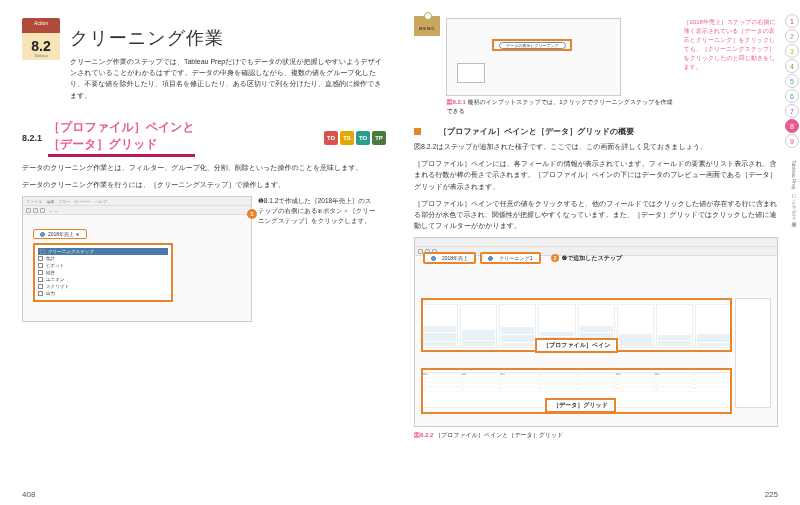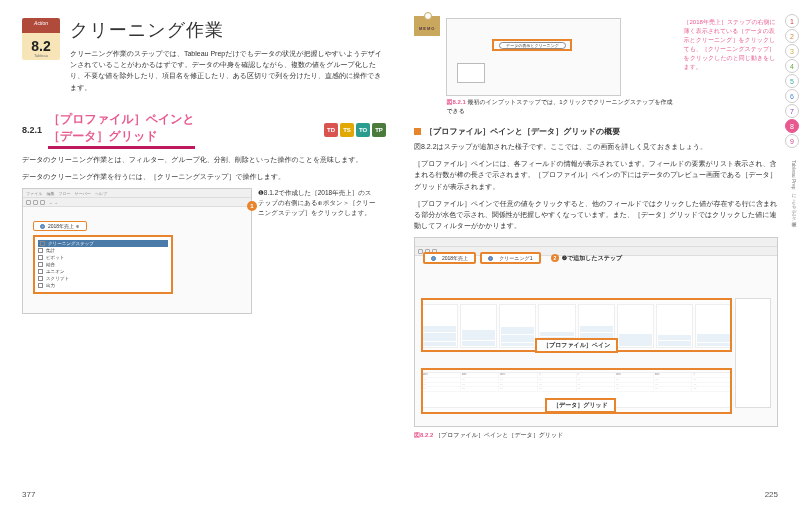--- a/index.html
+++ b/index.html
@@ -9,35 +9,35 @@
   .page-left { padding-right: 14px; }
   .page-right { padding-left: 14px; }
 
   
   .section-head { display: flex; gap: 10px; align-items: flex-start; margin-bottom: 10px; }
   .section-icon { width: 38px; height: 42px; background: linear-gradient(#b04a3a 0 35%, #f7e5b8 35% 100%); border-radius: 2px; text-align: center; padding-top: 2px; position: relative; }
   .section-icon .num { font-size: 14px; font-weight: bold; color: #222; margin-top: 12px; }
   .section-icon .top { font-size: 5px; color: #fff; font-style: italic; }
   .section-icon .bot { font-size: 4px; color: #777; position: absolute; bottom: 2px; width: 100%; text-align: center; }
   .section-body { flex: 1; }
-  .section-title { font-size: 18px; font-weight: 400; margin-bottom: 6px; letter-spacing: 1px; }
+  .section-title { font-size: 18px; font-weight: 400; margin-bottom: 6px; letter-spacing: 1px; margin-top: 8px; }
   .section-lead { font-size: 7px; line-height: 1.6; }
 
   
   .subsection { margin-top: 18px; }
   .sub-head { display: flex; align-items: center; gap: 6px; margin-bottom: 5px; }
   .sub-num { font-size: 9px; font-weight: bold; }
   .sub-title { font-size: 12px; font-weight: bold; color: #e85a8f; border-bottom: 3px solid #be185d; flex: 0 0 auto; padding-bottom: 1px; }
   .badges { display: flex; gap: 2px; margin-left: auto; }
   .badge { width: 14px; height: 14px; border-radius: 2px; font-size: 6px; color: #fff; display: flex; align-items: center; justify-content: center; font-weight: bold; }
   .b1 { background: #d9534f; } .b2 { background: #e0a800; } .b3 { background: #2a9d8f; } .b4 { background: #4a7a3c; }
   .sub-text { font-size: 7px; line-height: 1.6; margin-bottom: 6px; }
 
   
-  .h-orange { display: flex; align-items: center; gap: 4px; font-size: 8px; font-weight: bold; margin: 6px 0 4px; }
+  .h-orange { display: flex; align-items: center; gap: 18px; font-size: 8px; font-weight: bold; margin: 6px 0 4px; }
   .h-orange .sq { width: 7px; height: 7px; background: #e7842c; }
 
   
   .shot { border: 1px solid #ccc; background: #fafafa; position: relative; margin-bottom: 4px; }
   .shot .toolbar { height: 9px; background: #f0f0f0; border-bottom: 1px solid #ddd; display: flex; gap: 4px; align-items: center; padding-left: 3px; font-size: 4px; color: #888; }
   .shot .topdots { display:flex; gap:2px; }
   .shot .topdots span { width:5px;height:5px;border:0.5px solid #aaa;border-radius:1px;display:inline-block; }
 
   
   .shot-left { width: 230px; height: 126px; }
@@ -173,21 +173,21 @@
                   <span>出力</span>
                 </div>
             </div>
           </div>
           <span class="circle-num" style="position:absolute;top:12px;right:-6px;">1</span>
         </div>
         <div class="callout" style="position:static;width:118px;">❶8.1.2で作成した［2018年売上］のステップの右側にある⊕ボタン＞［クリーニングステップ］をクリックします。</div>
       </div>
     </div>
 
-    <div class="pagenum l">377</div>
+    <div class="pagenum l">408</div>
   </div>
 
   <div class="page page-right">
     <div class="memo">
       <div class="memo-tag">
           <div class="memo-tag-text">MEMO</div>
         </div>
       <div>
         <div class="memo-shot">
           <div class="toolbar"></div>

